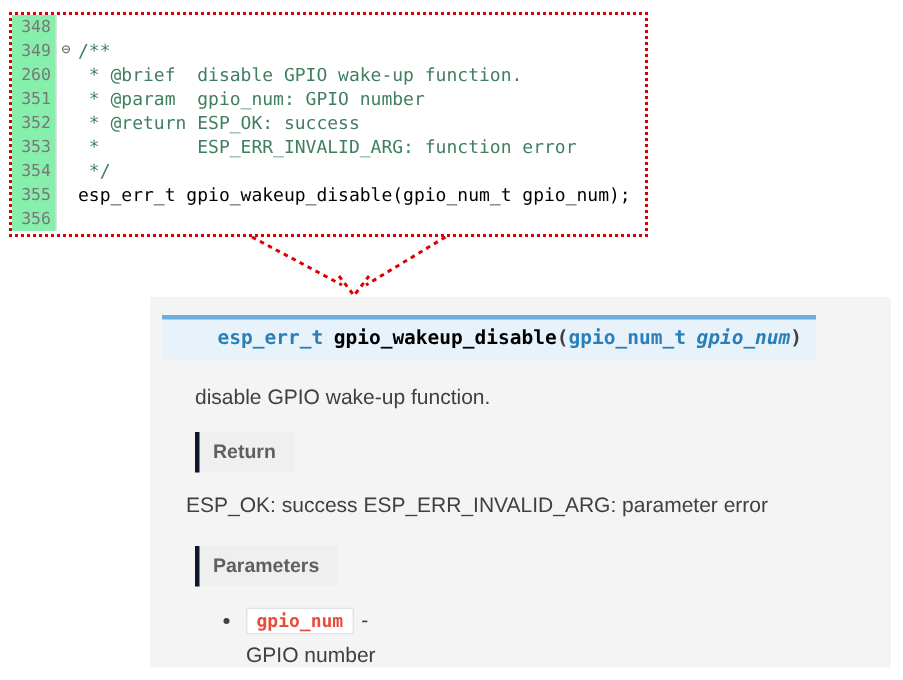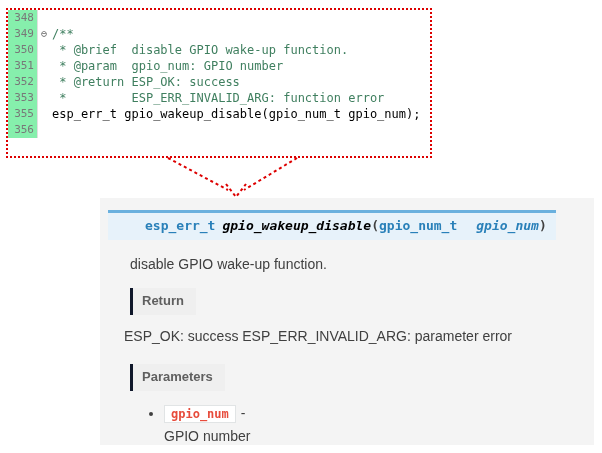--- a/index.html
+++ b/index.html
@@ -41,23 +41,23 @@
     background:#f4f4f4;color:#404040;
   }
   .sig{
     display:inline-block;margin:12px 0 0 8px;
     background:#e7f2fa;border-top:3px solid #6ab0de;
     padding:5px 9px 6px 9px;
     font-family:"DejaVu Sans Mono","Liberation Mono",monospace;
     font-size:13px;line-height:16px;color:#2980b9;
   }
   .sig .ret{font-weight:bold;color:#2980b9;margin-right:7px;margin-left:28px;}
-  .sig .fname{font-weight:bold;color:#000000;font-style:italic;}
+  .sig .fname{font-weight:bold;color:#000000;}
   .sig .paren{color:#404040;font-weight:bold;}
-  .sig .ptype{font-weight:bold;color:#2980b9;margin-right:19px;}
+  .sig .ptype{font-weight:bold;color:#2980b9;margin-right:7px;}
   .sig .pname{font-weight:bold;font-style:italic;color:#2980b9;}
 
   .brief{margin:16px 0 0 30px;font-size:14px;color:#404040;}
 
   .rubric{
     display:inline-block;margin:16px 0 0 30px;
     background:#efefef;border-left:3px solid #0f172a;
     padding:5px 12px 6px 9px;
     font-size:13px;font-weight:bold;color:#5f5f5f;
   }
@@ -87,38 +87,43 @@
     <span class="ln">348</span>
     <span class="fold"></span>
     <span class="ct" data-cls="plain"></span>
   </div>
   <div class="ed-row">
     <span class="ln">349</span>
     <span class="fold">⊖</span>
     <span class="ct" data-cls="comment">/**</span>
   </div>
   <div class="ed-row">
-    <span class="ln">350</span>
+    <span class="ln">260</span>
     <span class="fold"></span>
     <span class="ct" data-cls="comment"> * @brief  disable GPIO wake-up function.</span>
   </div>
   <div class="ed-row">
     <span class="ln">351</span>
     <span class="fold"></span>
     <span class="ct" data-cls="comment"> * @param  gpio_num: GPIO number</span>
   </div>
   <div class="ed-row">
     <span class="ln">352</span>
     <span class="fold"></span>
     <span class="ct" data-cls="comment"> * @return ESP_OK: success</span>
   </div>
   <div class="ed-row">
     <span class="ln">353</span>
     <span class="fold"></span>
     <span class="ct" data-cls="comment"> *         ESP_ERR_INVALID_ARG: function error</span>
+  </div>
+  <div class="ed-row">
+    <span class="ln">354</span>
+    <span class="fold"></span>
+    <span class="ct" data-cls="comment"> */</span>
   </div>
   <div class="ed-row">
     <span class="ln">355</span>
     <span class="fold"></span>
     <span class="ct" data-cls="code">esp_err_t gpio_wakeup_disable(gpio_num_t gpio_num);</span>
   </div>
   <div class="ed-row">
     <span class="ln">356</span>
     <span class="fold"></span>
     <span class="ct" data-cls="plain"></span>

